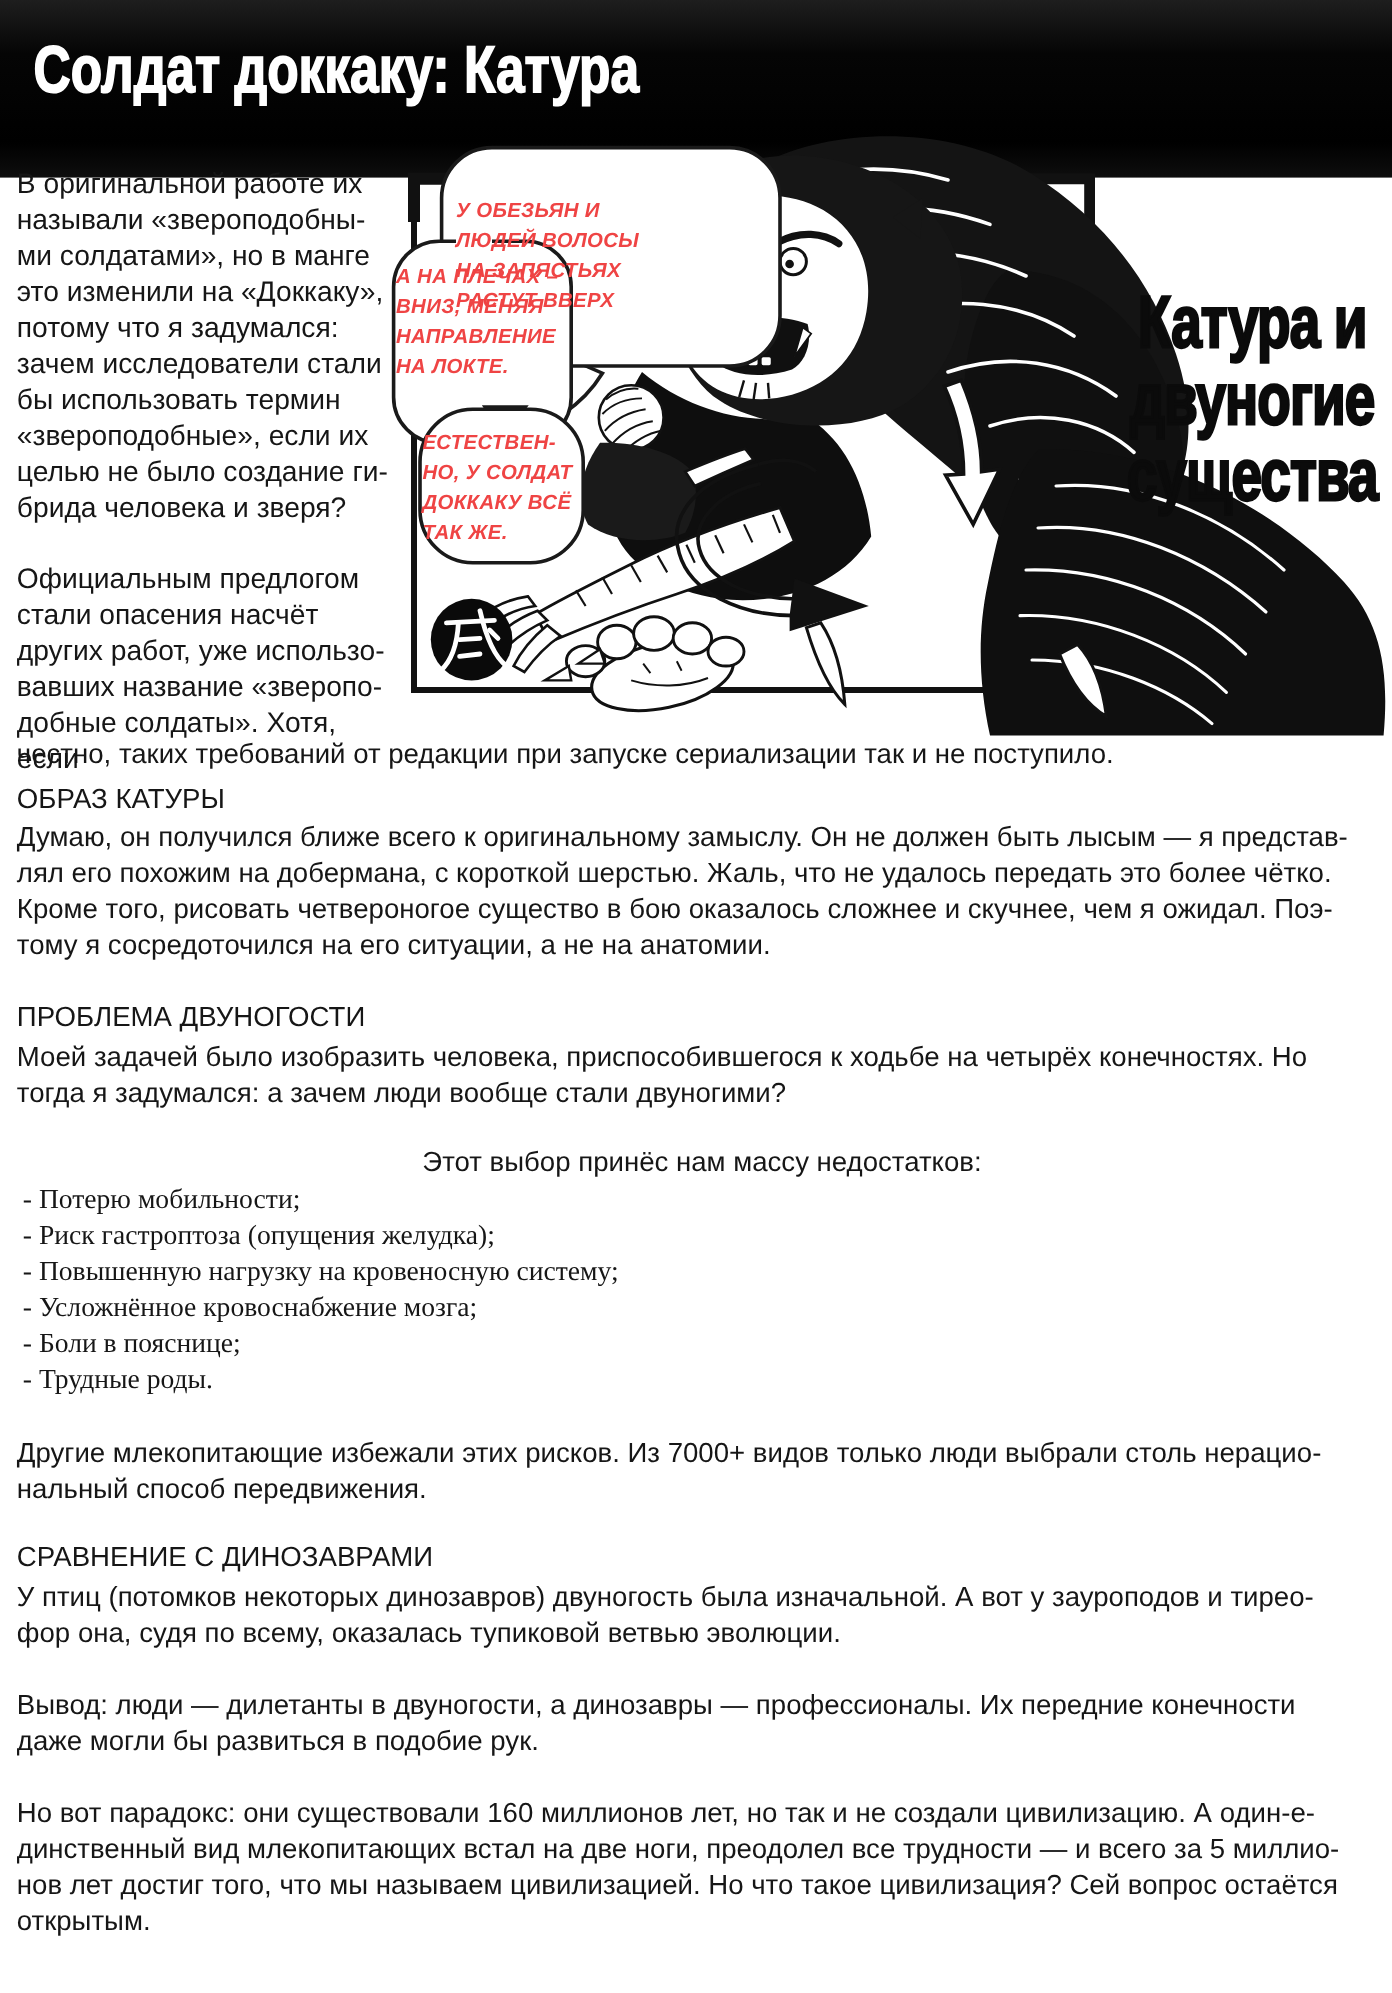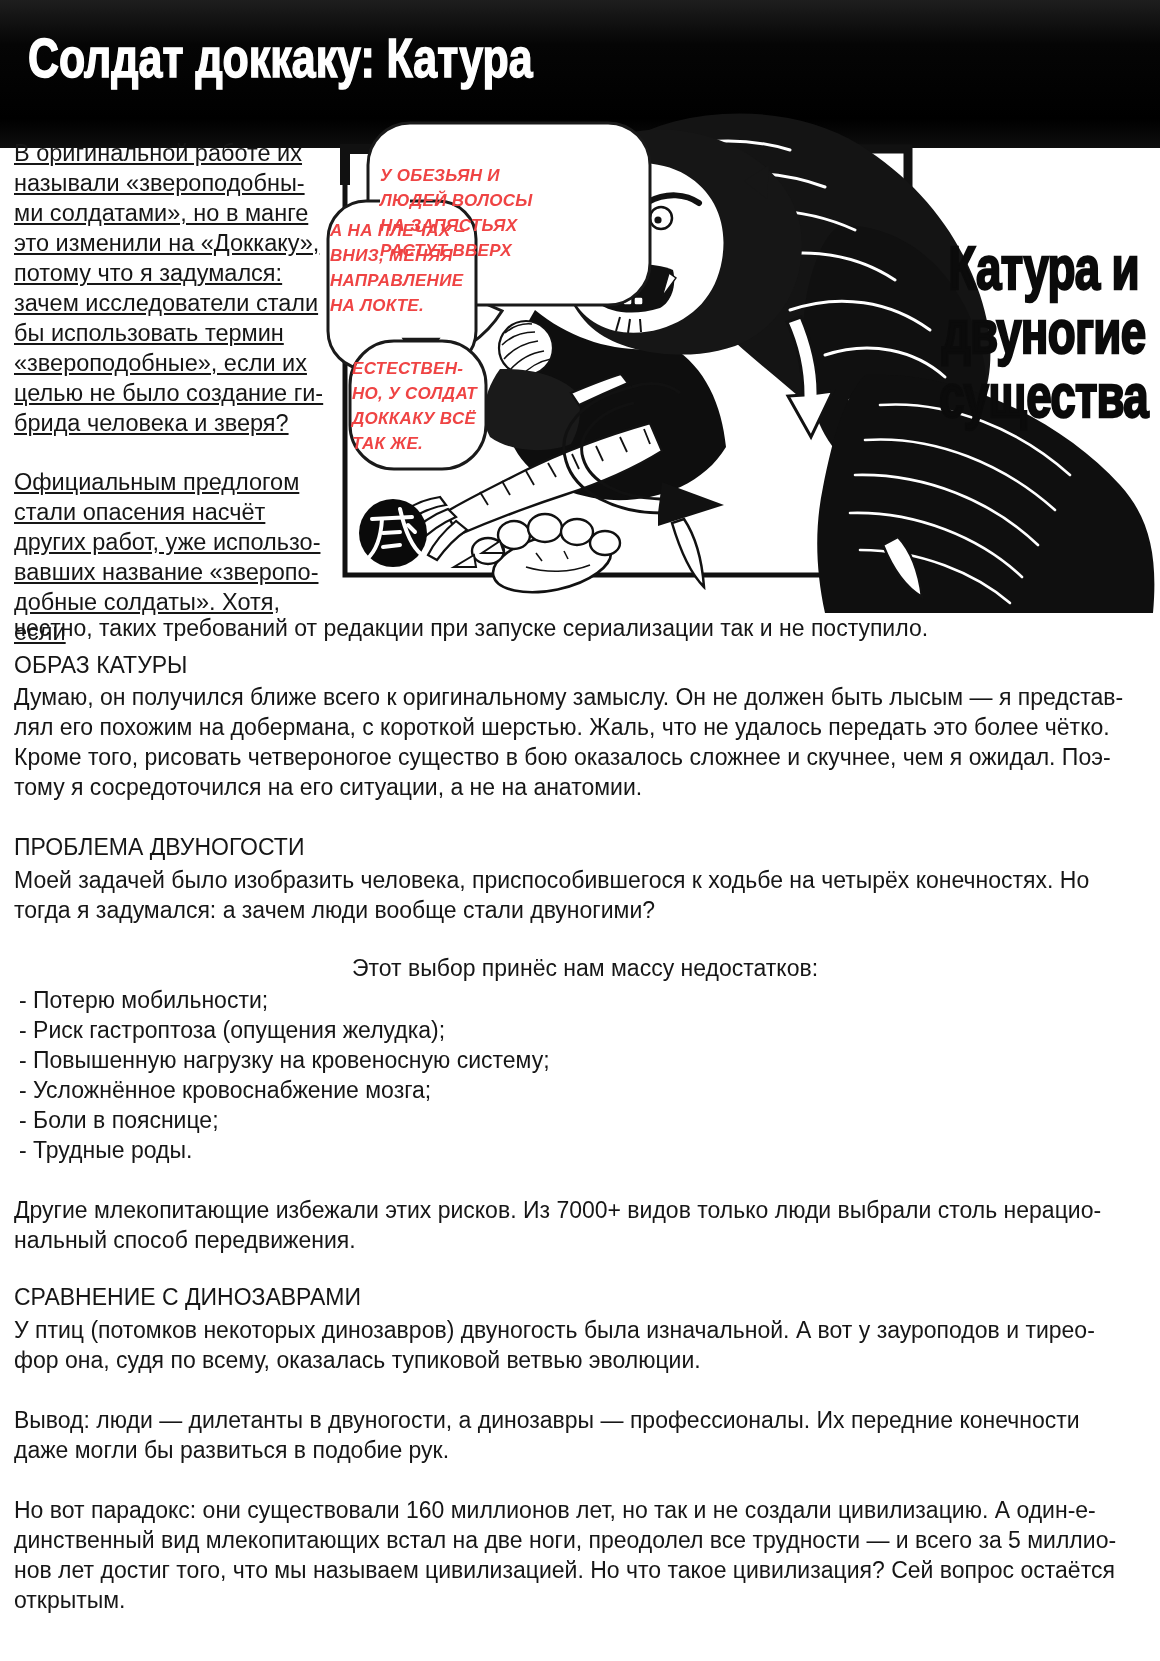--- a/index.html
+++ b/index.html
@@ -17,40 +17,40 @@
     position:absolute;left:28px;top:30px;
     font-size:55px;font-weight:bold;color:#fff;line-height:56px;
     letter-spacing:0px;transform:scaleX(0.78);transform-origin:left center;
     -webkit-text-stroke:1.5px #ffffff;white-space:nowrap;
   }
   
   .txt{
     position:absolute;font-size:23px;line-height:30px;color:#161616;
     white-space:pre-line;
   }
-  .leftcol{left:14px;width:322px;font-size:23.5px;text-decoration:underline;}
+  .leftcol{left:14px;width:322px;font-size:23.5px;}
   .wide{left:14px;width:1142px;}
   .heading{font-size:23px;}
   
   .panel{position:absolute;left:320px;top:105px;width:840px;height:512px;}
   .panel svg{position:absolute;left:0;top:0;}
   .bubble-text{
     position:absolute;text-align:left;font-size:17px;line-height:25px;
     font-style:italic;font-weight:bold;color:#ef4444;white-space:pre-line;
     letter-spacing:0.3px;
   }
   
   .side-title{
     position:absolute;left:925px;top:236px;width:316px;
     font-size:61px;line-height:64px;font-weight:bold;color:#0b0b0b;
     text-align:center;letter-spacing:-1px;white-space:pre-line;
     transform:scaleX(0.75);transform-origin:left top;
     -webkit-text-stroke:2.4px #0b0b0b;
   }
-  .list-block{padding-left:5px;}
+  .list-block{padding-left:5px;font-family:Liberation Serif, serif;}
 </style>
 </head>
 <body>
 
 <div class="header-bar">
   <div class="header-title">Солдат доккаку: Катура</div>
 </div>
 
 <div class="txt leftcol" style="top:138px;">В оригинальной работе их
 называли «звероподобны-

